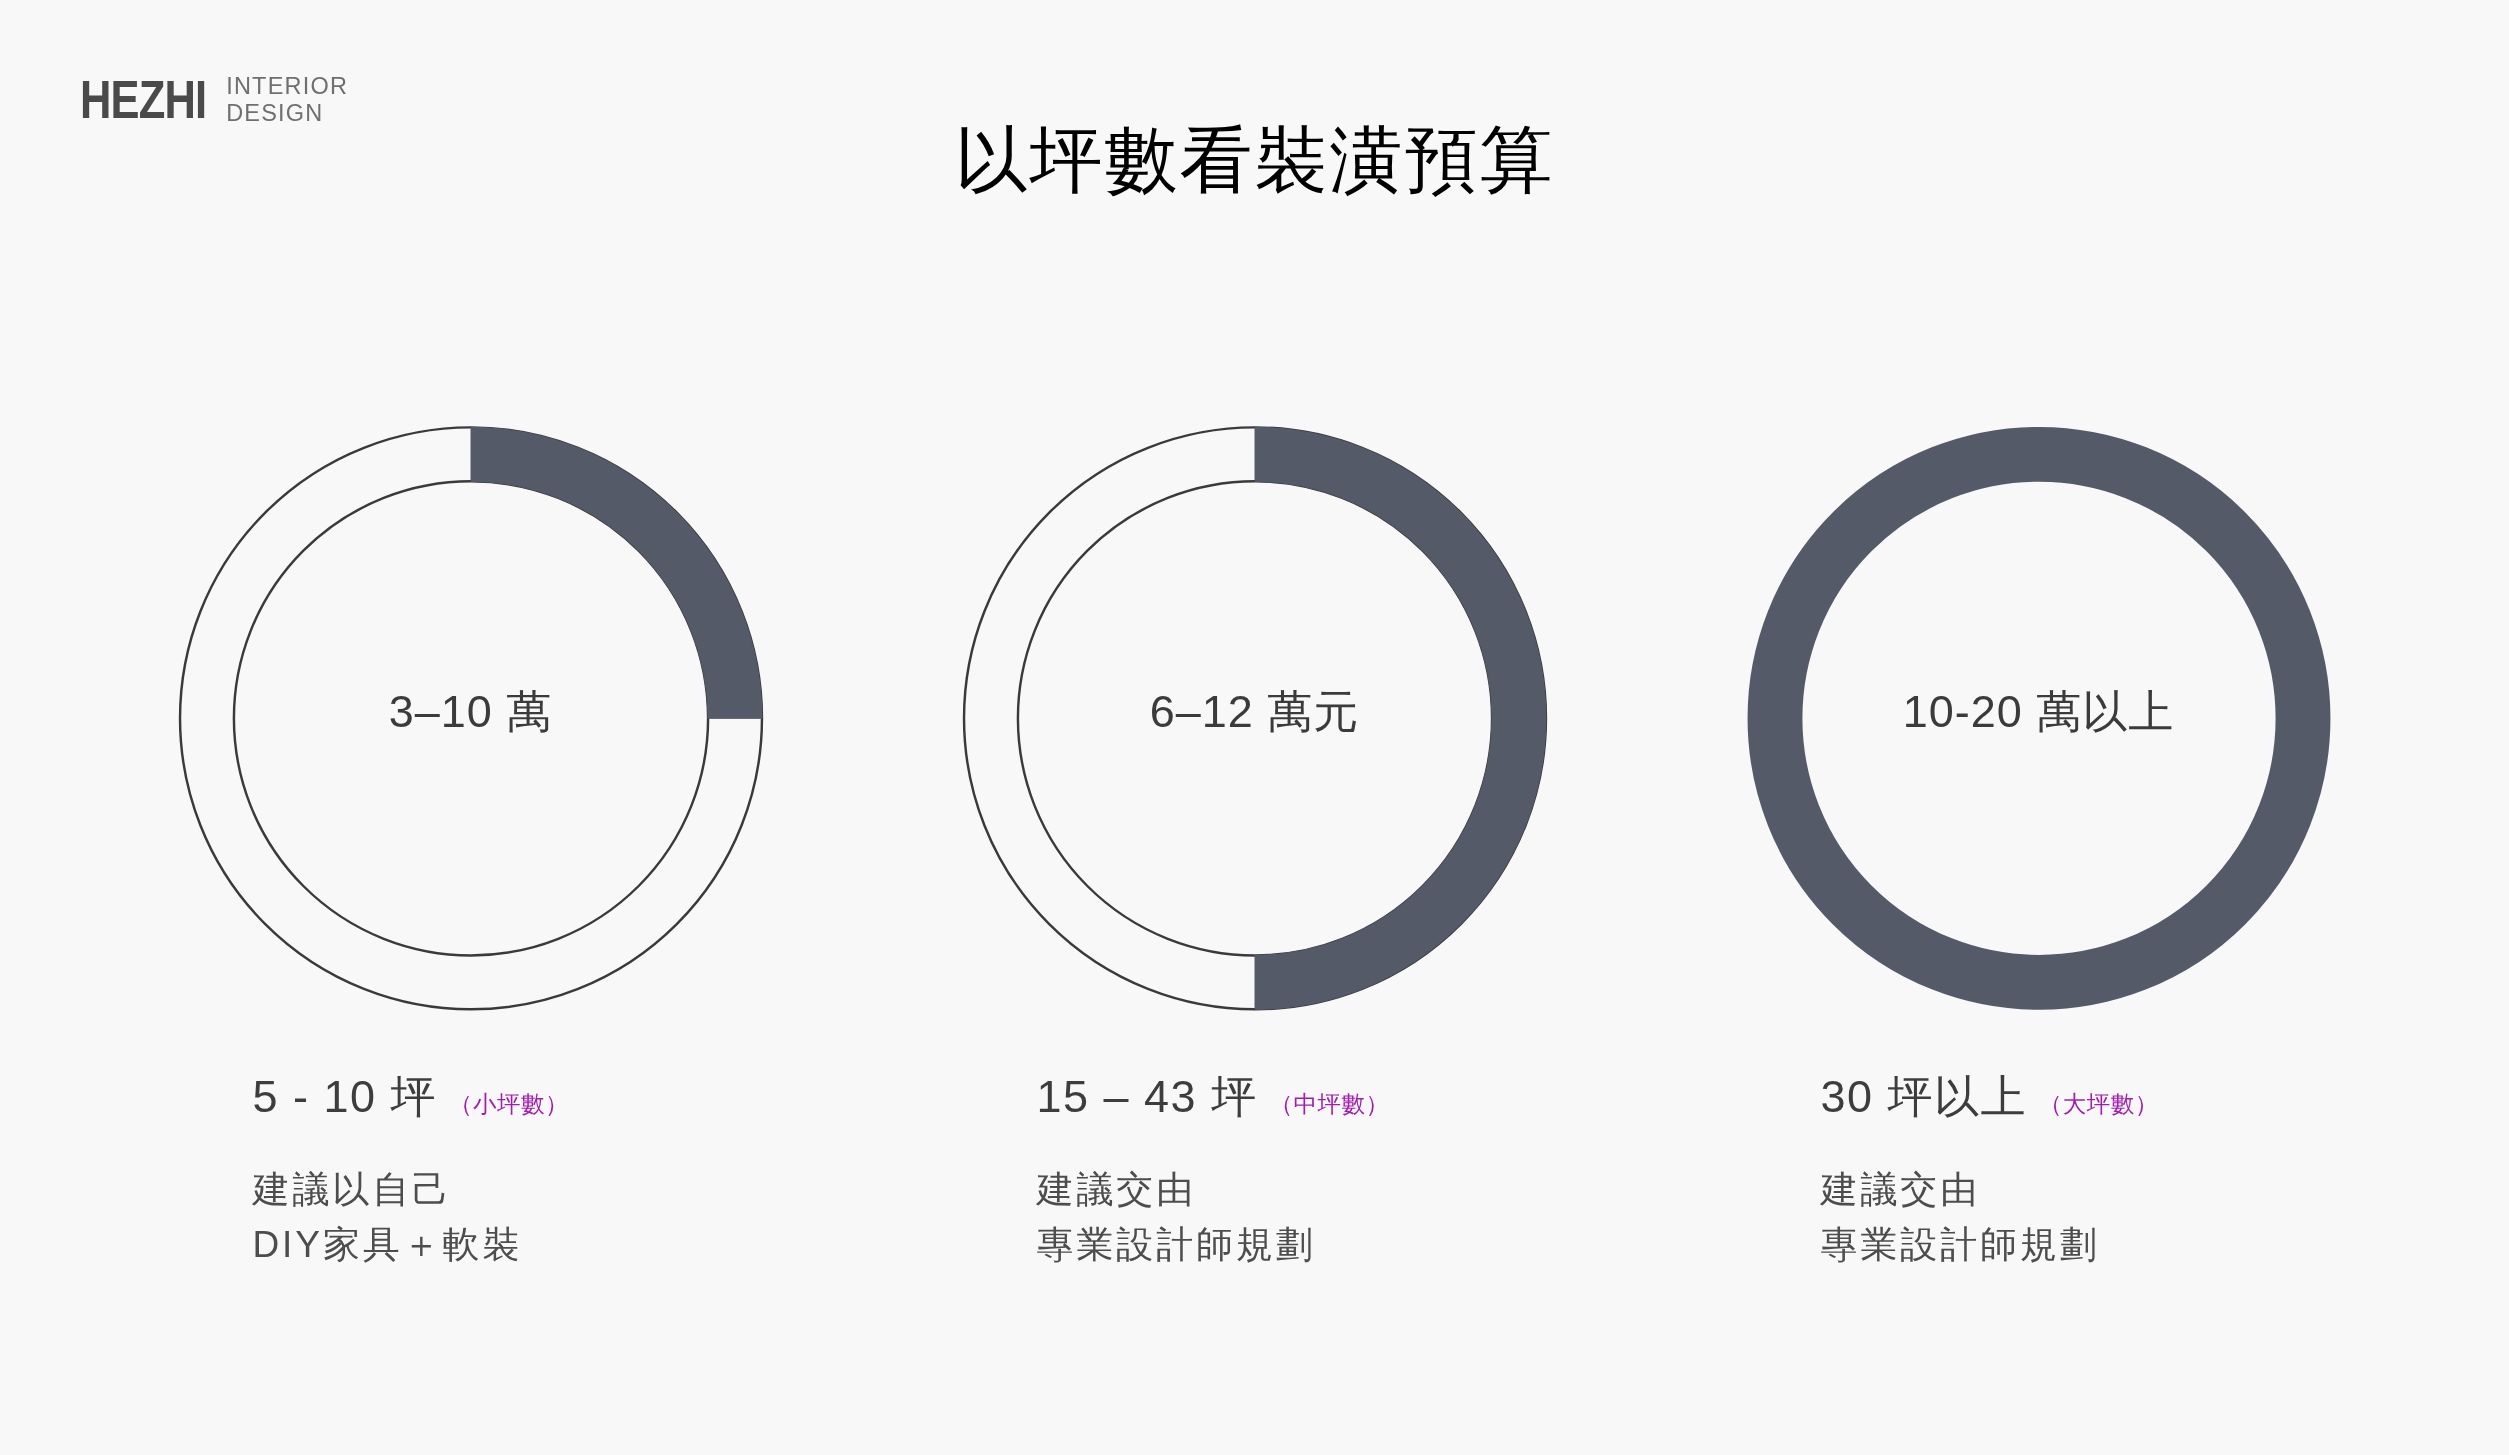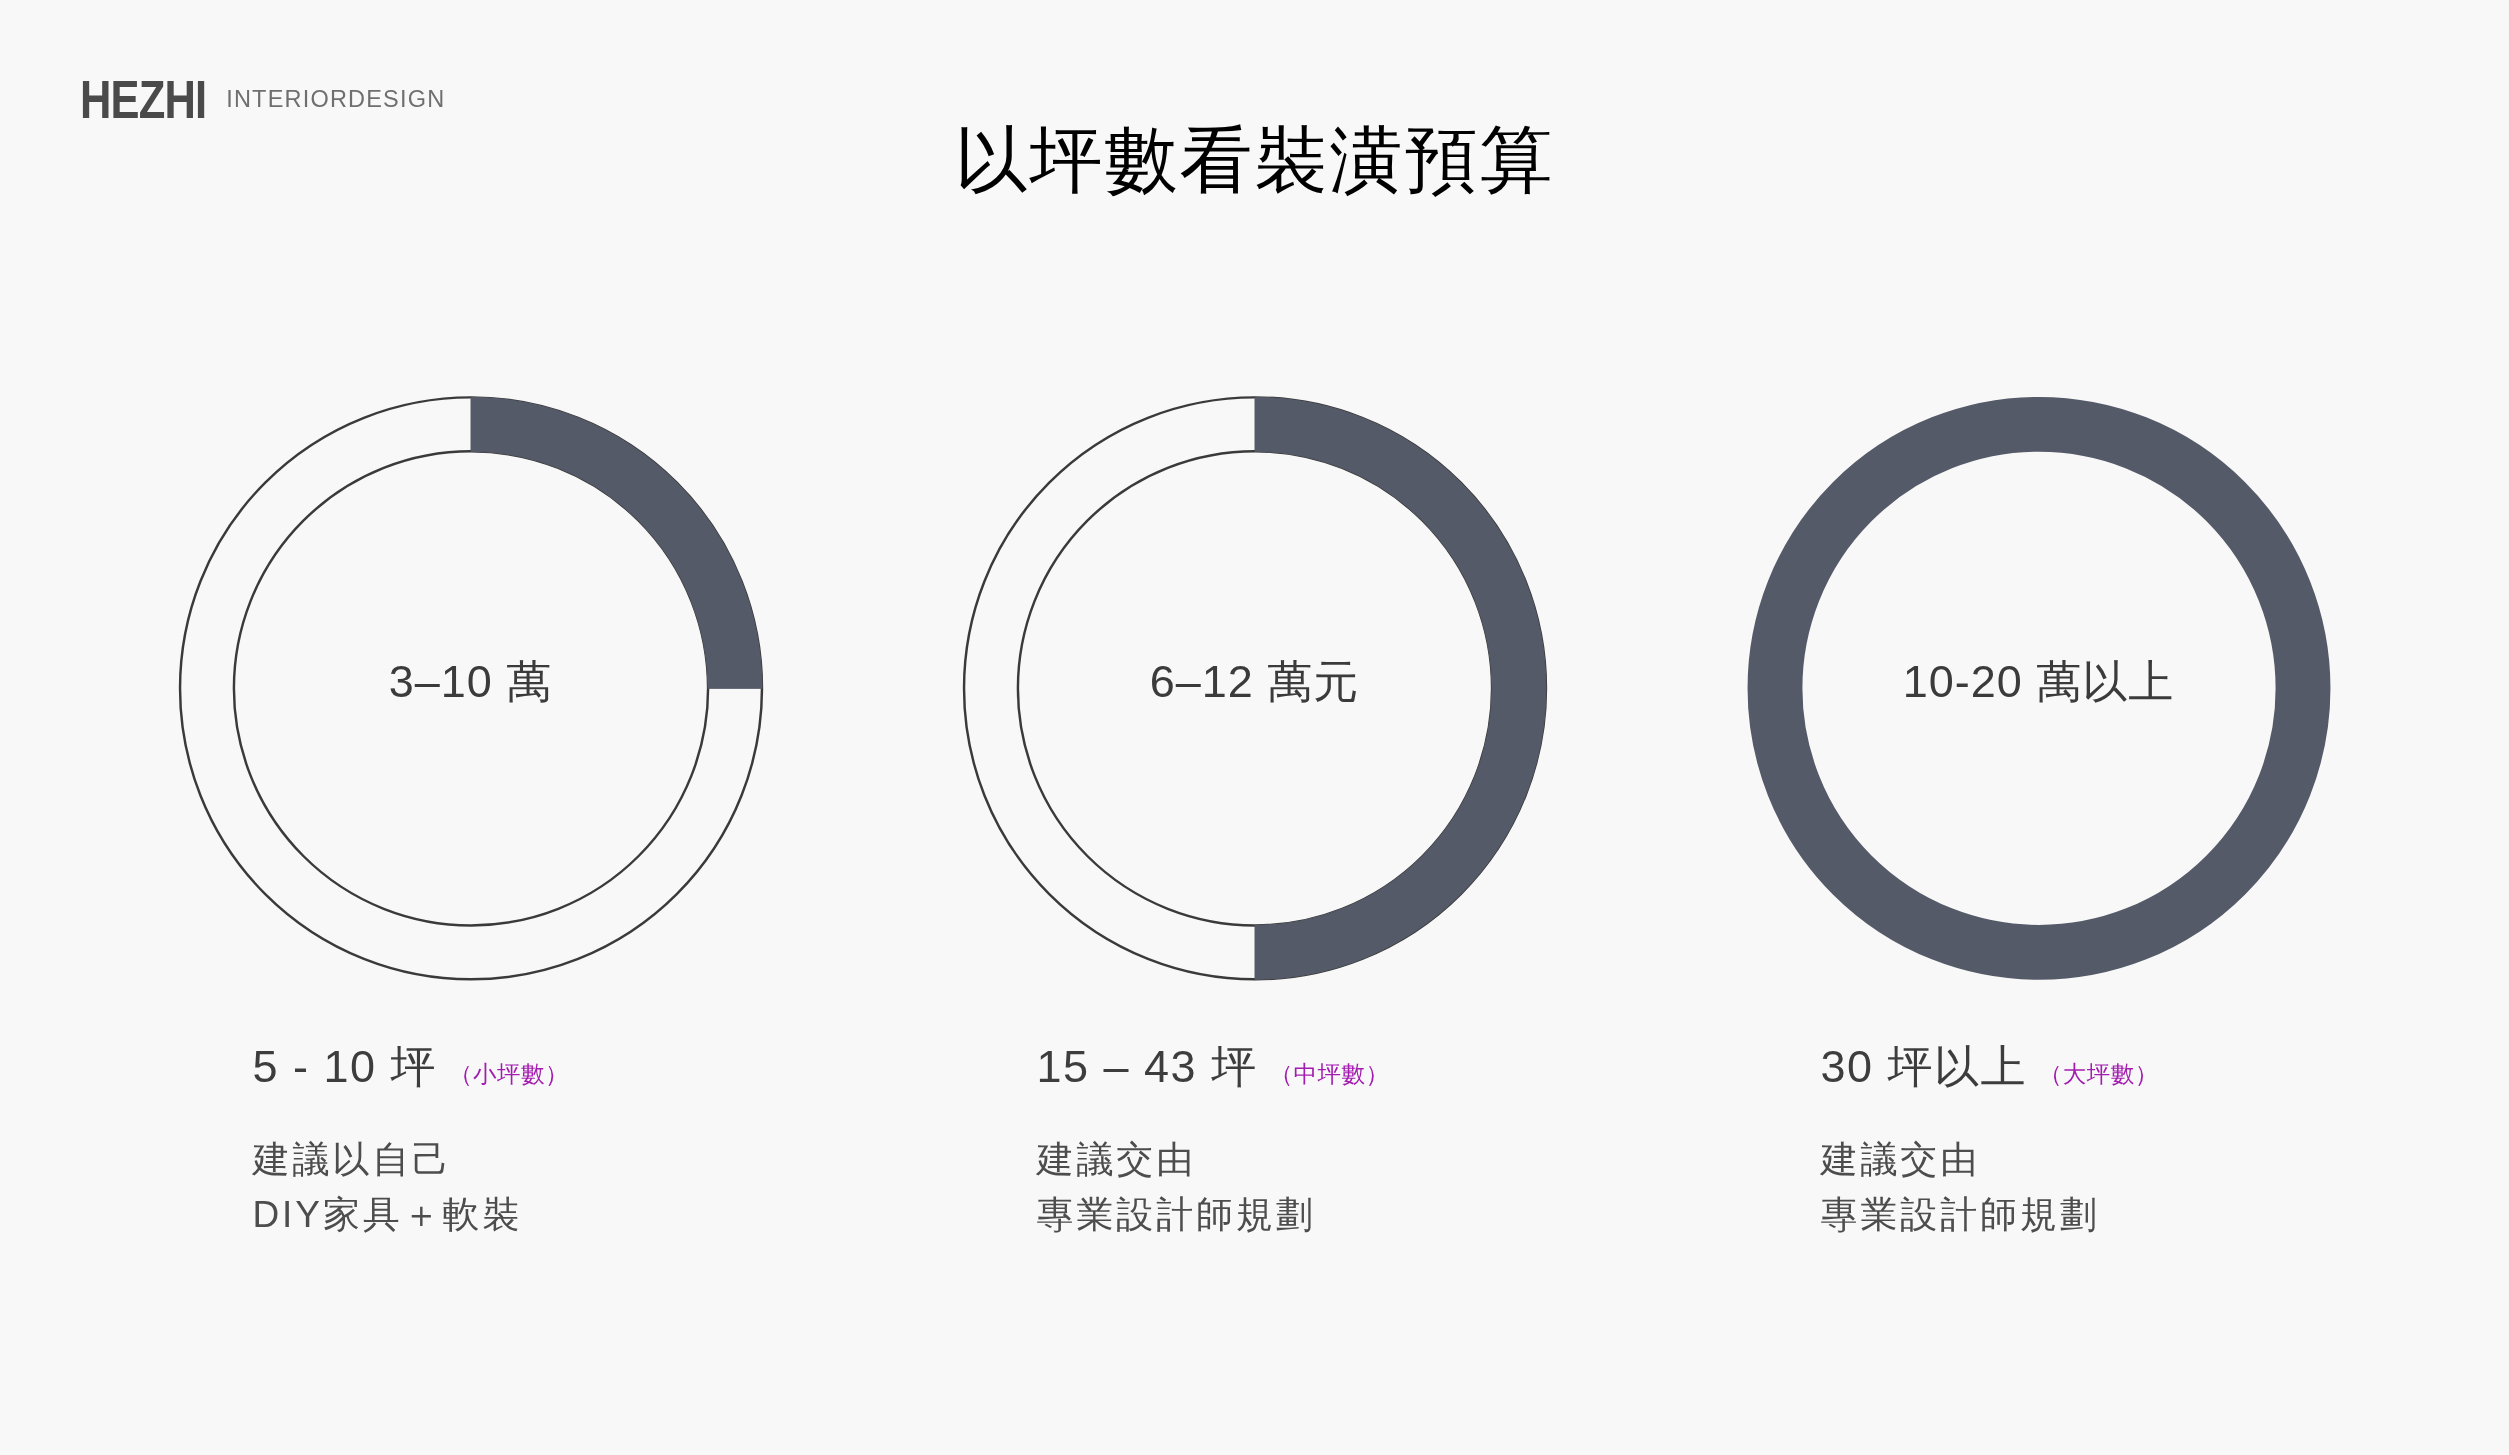--- a/index.html
+++ b/index.html
@@ -31,21 +31,21 @@
     font-size: 53px;
     letter-spacing: -1px;
     color: #4a4a4a;
     line-height: 1;
     transform: scaleX(0.82);
     transform-origin: left center;
     white-space: nowrap;
   }
   .logo-sub {
     display: flex;
-    flex-direction: row;
+    flex-direction: column;
     justify-content: center;
     line-height: 1.12;
     color: #6f6f6f;
     font-size: 23.5px;
     letter-spacing: 1.2px;
     font-weight: 400;
     margin-left: -23.5px;
   }
 
   
@@ -58,21 +58,21 @@
     font-size: 73px;
     font-weight: 400;
     color: #000000;
     letter-spacing: 2px;
     line-height: 1;
   }
 
   
   .columns {
     position: absolute;
-    top: 368px;
+    top: 398px;
     left: 0;
     width: 100%;
     display: flex;
     justify-content: center;
     gap: 176px;
   }
   .column {
     width: 608px;
     display: flex;
     flex-direction: column;

